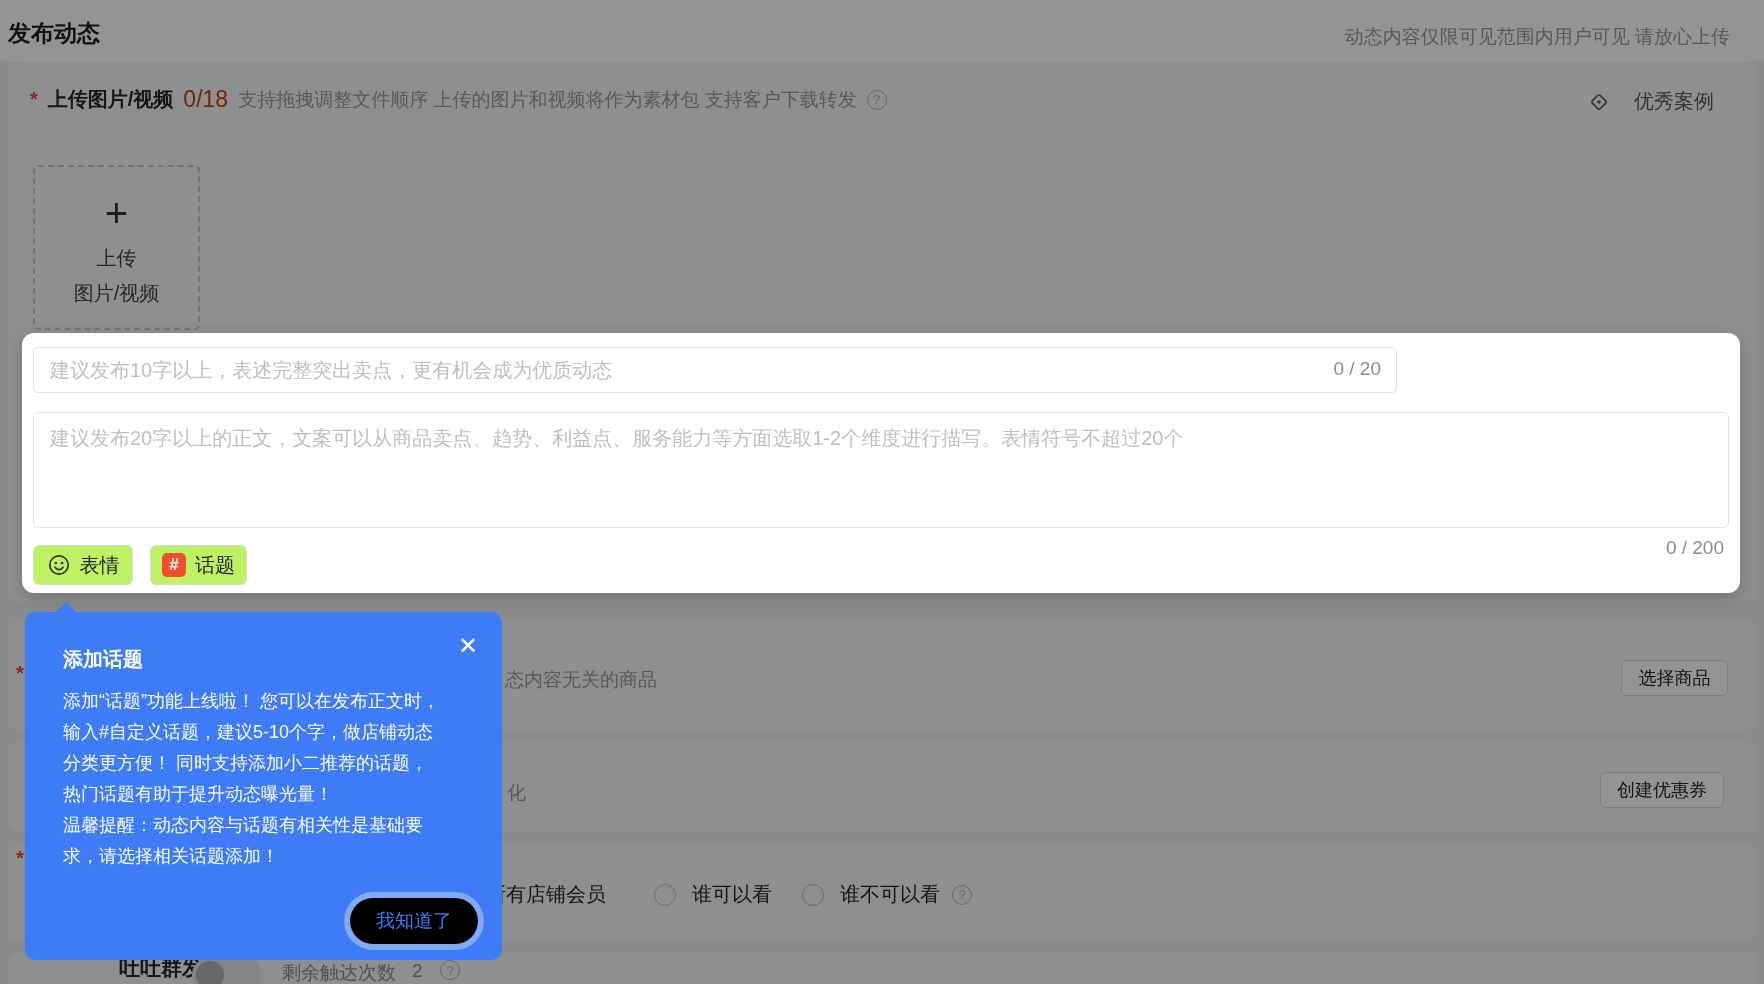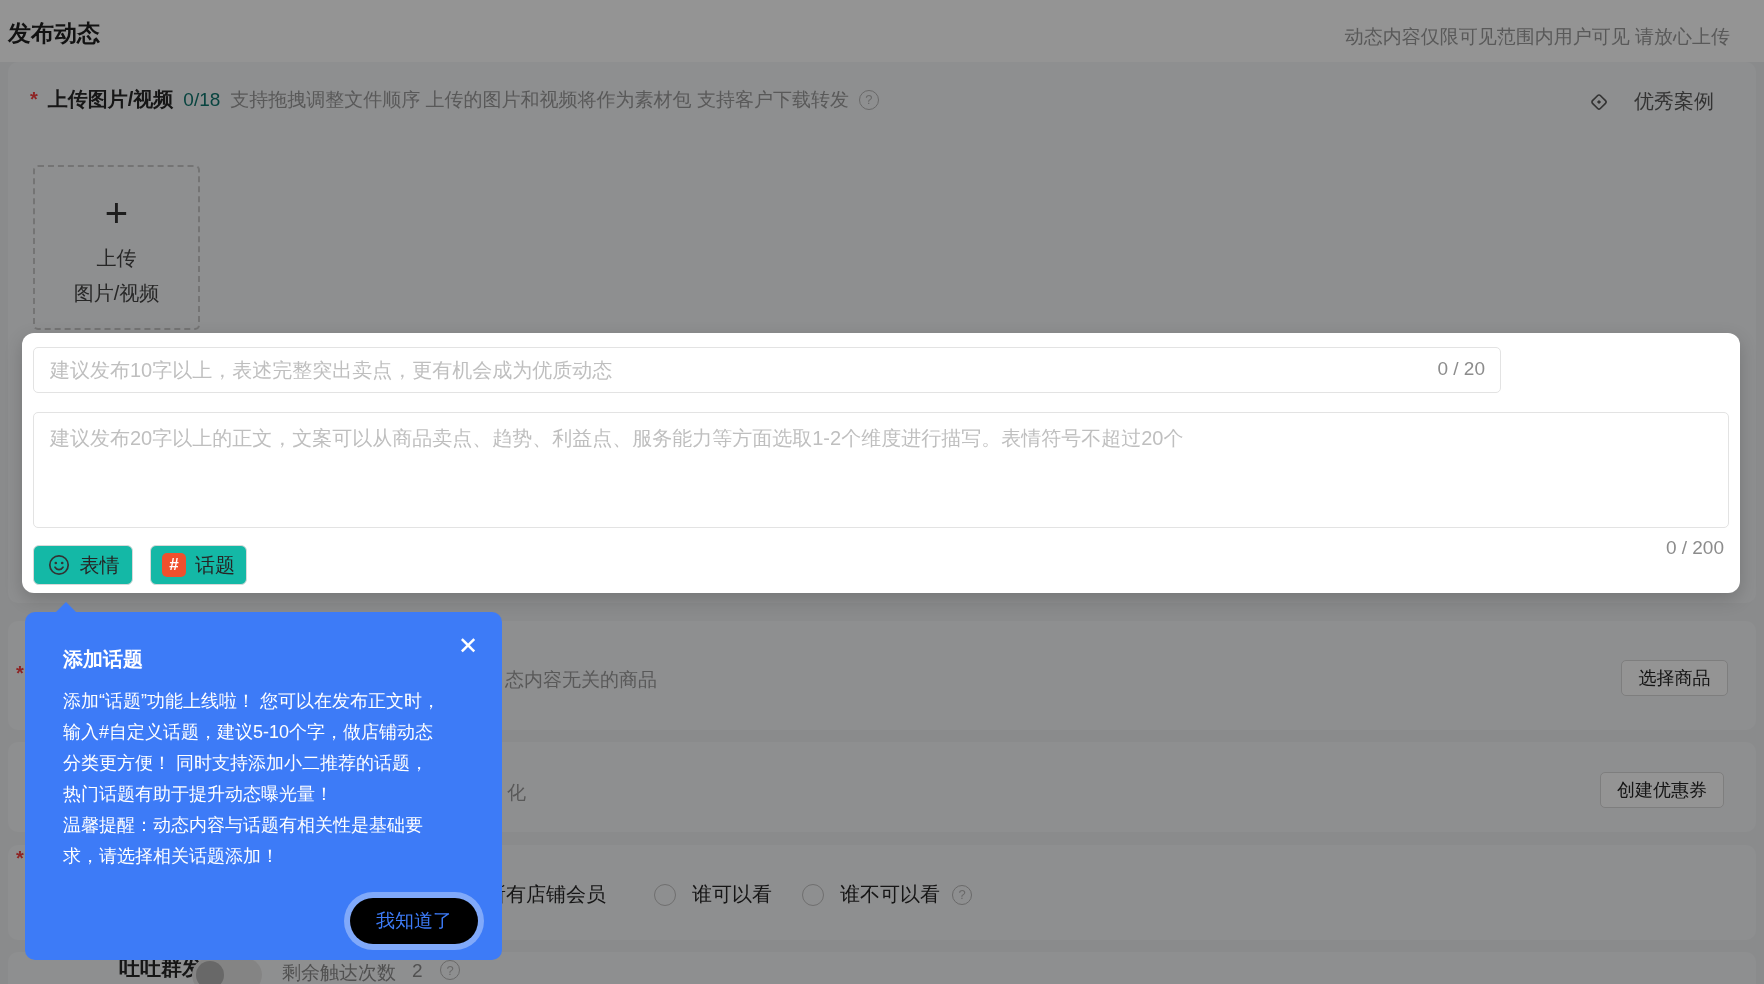--- a/index.html
+++ b/index.html
@@ -17,21 +17,21 @@
   .card1 { top:62px; height:541px; }
   .card2 { top:621px; height:109px; }
   .card3 { top:742px; height:90px; }
   .card4 { top:845px; height:95px; }
   .card5 { top:952px; height:60px; }
 
   .req { color:#f53f3f; font-size:20px; font-weight:bold; }
   .field-label { font-size:20px; font-weight:bold; color:#262626; }
 
   .upload-head { position:absolute; left:22px; top:24px; display:flex; align-items:center; gap:10px; white-space:nowrap; }
-  .upload-count { font-size:19px; color:#0f766e; }
+  .upload-count { font-size:23px; color:#c2410c; }
   .upload-help { font-size:19px; color:#999; }
   .qicon {
     display:inline-flex; align-items:center; justify-content:center;
     width:20px; height:20px; border:1.5px solid #b5b5b5; border-radius:50%;
     font-size:13px; color:#b5b5b5; flex:0 0 auto;
   }
   .excellent { position:absolute; right:42px; top:26px; display:flex; align-items:center; gap:24px;
                font-size:20px; color:#595959; }
 
   .upload-box {
@@ -62,35 +62,35 @@
   
   .dim { position:absolute; left:0; top:0; width:1764px; height:984px;
          background:rgba(0,0,0,0.42); z-index:10; }
 
   
   .composer {
     position:absolute; left:22px; top:333px; width:1718px; height:260px;
     background:#ffffff; border-radius:12px; z-index:20;
     box-shadow:0 6px 18px rgba(0,0,0,0.18);
   }
-  .title-wrap { position:absolute; left:11px; top:14px; width:1468px; height:46px;border-radius:21px; }
+  .title-wrap { position:absolute; left:11px; top:14px; width:1364px; height:46px;border-radius:21px; }
   .title-input {
     width:100%; height:100%; border:1px solid #e3e3e3; border-radius:5px;
     font-family:inherit; font-size:20px; color:#262626; padding:0 90px 0 16px; outline:none; background:#fff;
   }
   .title-input::placeholder, .body-input::placeholder { color:#bfbfbf; }
   .title-counter { position:absolute; right:16px; top:11px; font-size:19px; color:#8c8c8c; }
   .body-input {
     position:absolute; left:11px; top:79px; width:1696px; height:116px;
     border:1px solid #e3e3e3; border-radius:5px; resize:none; outline:none;
     font-family:inherit; font-size:20px; color:#262626; padding:12px 16px; background:#fff;
   }
   .body-counter { position:absolute; right:16px; top:204px; font-size:19px; color:#8c8c8c; }
   .tool-btn {
-    position:absolute; top:212px; height:40px; background:#14b8a6;
+    position:absolute; top:212px; height:40px; background:#bef264;
     border:1px solid #d9d9d9; border-radius:6px;
     display:flex; align-items:center; justify-content:center; gap:9px;
     font-size:20px; color:#262626; cursor:pointer;
   }
   .btn-emoji { left:11px; width:100px; }
   .btn-topic { left:128px; width:97px; }
   .topic-badge {
     width:24px; height:24px; border-radius:5px; background:#f0502d; color:#fff;
     font-size:17px; font-weight:bold; display:flex; align-items:center; justify-content:center;
   }

